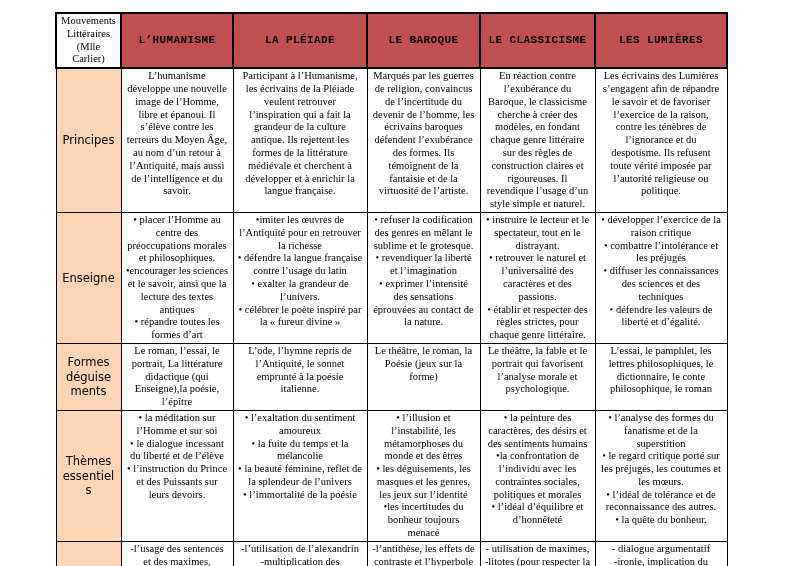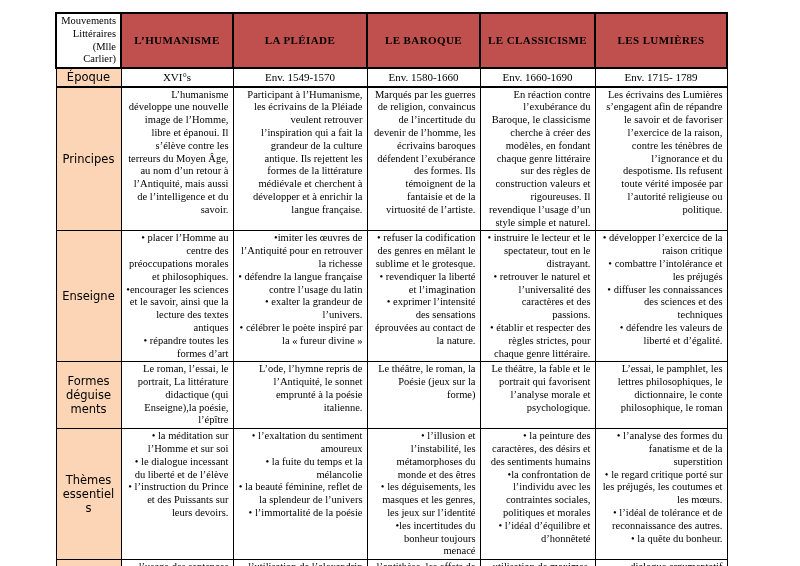--- a/index.html
+++ b/index.html
@@ -2,26 +2,26 @@
 <html><head>
 <meta charset="utf-8">
 <style>
   html,body { margin:0; padding:0; background:#ffffff; }
   .page { position:relative; width:800px; height:566px; background:#ffffff; overflow:hidden; }
   table.lit { position:absolute; left:55px; top:12px; width:671px;
               border-collapse:collapse; table-layout:fixed;
               font-family:"Liberation Serif","DejaVu Serif",serif; }
   th, td { border:1px solid #000; padding:1px 4px; vertical-align:top;
            font-size:10.5px; line-height:1.22; font-weight:normal;
-           text-align:right; color:#000; overflow:hidden; word-wrap:break-word; }
+           text-align:center; color:#000; overflow:hidden; word-wrap:break-word; }
   thead th { border-width:2px; }
   .corner { background:#ffffff; white-space:pre-line; vertical-align:top;
             font-size:10.5px; }
   .colhead { background:#c0504d; text-align:center; vertical-align:middle;
-             font-family:Liberation Serif, serif;
+             font-family:Liberation Mono, monospace;
              font-weight:bold; font-size:11px; letter-spacing:0.4px; }
   .rlabel { background:#fbd5b5; font-family:"DejaVu Sans",sans-serif;
             font-size:11.5px; text-align:center; vertical-align:middle;
             line-height:1.25; }
   .pre { white-space:pre-line;margin-top:38px; }
   tr.r-header { height:36px; }
   tr.r-epoque { height:16px; }
   tr.r-epoque td { text-align:center; font-size:11px; border-bottom-width:2px; vertical-align:middle; }
   tr.r-epoque th { border-bottom-width:2px; }
   tr.r-principes { height:126px; }
@@ -49,34 +49,26 @@
 Littéraires
 (Mlle Carlier)</th>
         <th class="colhead">L’HUMANISME</th>
         <th class="colhead">LA PLÉIADE</th>
         <th class="colhead">LE BAROQUE</th>
         <th class="colhead">LE CLASSICISME</th>
         <th class="colhead">LES LUMIÈRES</th>
       </tr>
     </thead>
     <tbody>
-      <tr class="r-epoque">
-        <th class="rlabel">Époque</th>
-        <td>XVI°s</td>
-        <td>Env. 1549-1570</td>
-        <td>Env. 1580-1660</td>
-        <td>Env. 1660-1690</td>
-        <td>Env. 1715- 1789</td>
-      </tr>
       <tr class="r-principes">
         <th class="rlabel">Principes</th>
         <td class="pre">L’humanisme développe une nouvelle image de l’Homme, libre et épanoui. Il s’élève contre les terreurs du Moyen Âge, au nom d’un retour à l’Antiquité, mais aussi de l’intelligence et du savoir.</td>
         <td class="pre">Participant à l’Humanisme, les écrivains de la Pléiade veulent retrouver l’inspiration qui a fait la grandeur de la culture antique. Ils rejettent les formes de la littérature médiévale et cherchent à développer et à enrichir la langue française.</td>
         <td class="pre">Marqués par les guerres de religion, convaincus de l’incertitude du devenir de l’homme, les écrivains baroques défendent l’exubérance des formes. Ils témoignent de la fantaisie et de la virtuosité de l’artiste.</td>
-        <td class="pre">En réaction contre l’exubérance du Baroque, le classicisme cherche à créer des modèles, en fondant chaque genre littéraire sur des règles de construction valeurs et rigoureuses. Il revendique l’usage d’un style simple et naturel.</td>
+        <td class="pre">En réaction contre l’exubérance du Baroque, le classicisme cherche à créer des modèles, en fondant chaque genre littéraire sur des règles de construction claires et rigoureuses. Il revendique l’usage d’un style simple et naturel.</td>
         <td class="pre">Les écrivains des Lumières s’engagent afin de répandre le savoir et de favoriser l’exercice de la raison, contre les ténèbres de l’ignorance et du despotisme. Ils refusent toute vérité imposée par l’autorité religieuse ou politique.</td>
       </tr>
       <tr class="r-objectifs">
         <th class="rlabel">Enseigne</th>
         <td class="pre">• placer l’Homme au centre des préoccupations morales et philosophiques.
 •encourager les sciences et le savoir, ainsi que la lecture des textes antiques
 • répandre toutes les formes d’art</td>
         <td class="pre">•imiter les œuvres de l’Antiquité pour en retrouver la richesse
 • défendre la langue française contre l’usage du latin
 • exalter la grandeur de l’univers.

